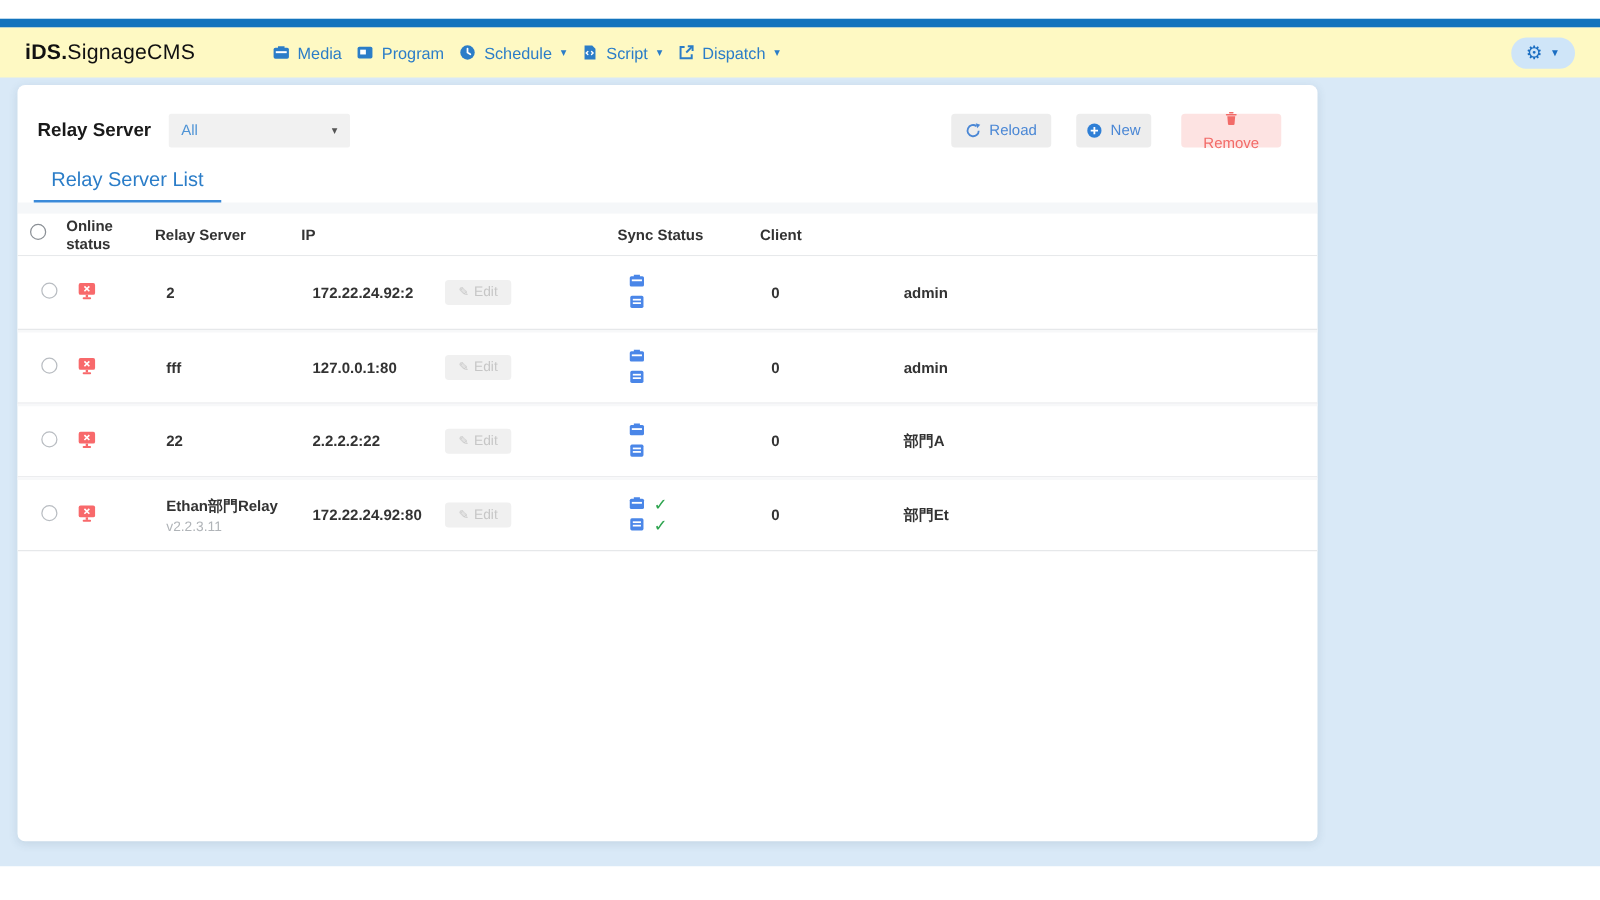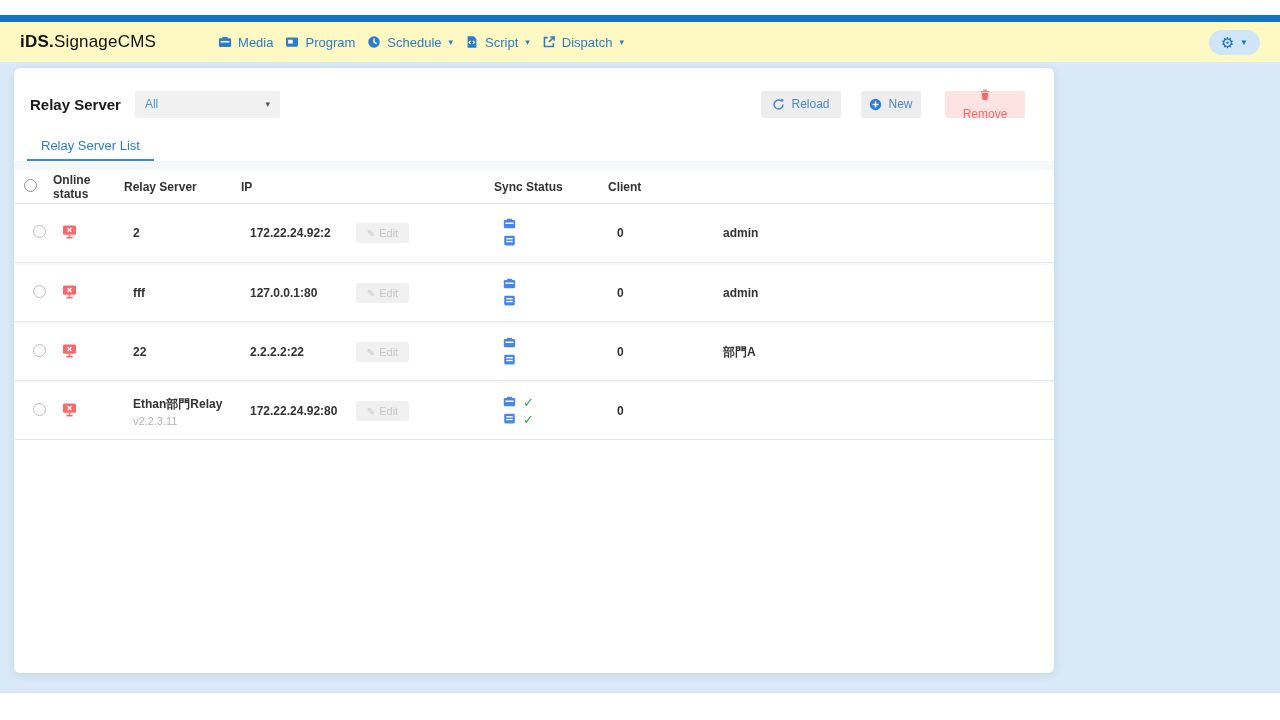--- a/index.html
+++ b/index.html
@@ -30,40 +30,40 @@
   .filter-value { color:#4f94d6; font-size:12px; }
   .filter-caret { font-size:9px; color:#555; }
   .toolbar-spacer { flex:1; }
   .btn { height:27px; border:none; border-radius:3px; display:flex; align-items:center; justify-content:center; gap:6px; font-size:12px; cursor:pointer; }
   .btn svg { display:block; }
   .btn-reload { width:80px; background:#ededed; color:#4a87d5; margin-right:20px;align-items:center; }
   .btn-new { width:60px; background:#ededed; color:#4a87d5; margin-right:24px; }
   .btn-remove { width:80px; background:#fde3e2; color:#f26b68;flex-direction:column; }
 
   .tabbar { margin-top:18px; padding-left:13px; }
-  .tab { display:inline-block; color:#2b7dc8; font-size:13px; padding:0 14px 6px 14px; cursor:pointer; border-bottom:2px solid #3b8ad9; }
+  .tab { display:inline-block; color:#2b7dc8; font-size:16px; padding:0 14px 6px 14px; cursor:pointer; border-bottom:2px solid #3b8ad9; }
 
   .band { height:9px; background:#f5f7f9; }
 
   .thead { display:flex; align-items:center; height:34px; padding-left:10px; background:#fff; border-bottom:1px solid #e7e9eb; }
   .thead .hlabel { font-size:12px; font-weight:700; color:#333; }
   .c-radio { width:29px; }
   .c-status { width:71px; }
   .c-name { width:117px; }
   .c-ip { width:106px; }
   .c-edit { width:147px; }
   .c-sync { width:114px; }
   .c-client { width:106px; }
   .c-dept { flex:1; }
 
   .radio { width:13px; height:13px; border-radius:50%; border:1px solid #b9bdc2; background:#fff; display:inline-block; cursor:pointer; }
   .thead .radio { border-color:#8b9096; }
 
   .trow { display:flex; align-items:center; height:59px; padding-left:19px; background:#fff; border-bottom:1px solid #e6e8ea; font-size:12px; color:#333; }
-  .trow + .trow { border-top:2px solid #f7f8f9; }
+  .trow + .trow { border-top:2px solid #f7f8f9;justify-content:center; }
   .name-main { font-weight:700; color:#333; }
   .name-ver { font-size:11px; color:#b0b4b8; margin-top:2px; }
   .cell-num { font-weight:700; }
 
   .edit-btn { width:53px; height:20px; background:#f0f0f0; border:none; border-radius:3px; color:#c6c6c6; font-size:11px; display:flex; align-items:center; justify-content:center; gap:4px; cursor:pointer; }
   .pencil { font-size:10px; color:#c6c6c6; }
 
   .sync-stack { display:flex; flex-direction:column; gap:3px; }
   .sync-line { display:flex; align-items:center; gap:7px; height:14px; }
   .check { color:#2ea44f; font-size:13px; font-weight:700; line-height:1; }
@@ -354,16 +354,17 @@
               <span><svg width="13" height="13" viewBox="0 0 16 16">
                   <rect x="1.5" y="2" width="13" height="12" rx="1.6" fill="#4a86e8"></rect>
                   <rect x="4" y="5" width="8" height="1.7" fill="#fff"></rect>
                   <rect x="4" y="8.4" width="8" height="1.7" fill="#fff"></rect>
                 </svg></span>
               <span class="check">✓</span>
             </div>
         </div>
       </div>
       <div class="c-client cell-num">0</div>
+      <div class="c-dept cell-num">部門Et</div>
     </div>
 
   </div>
 </div>
 
 </body></html>

